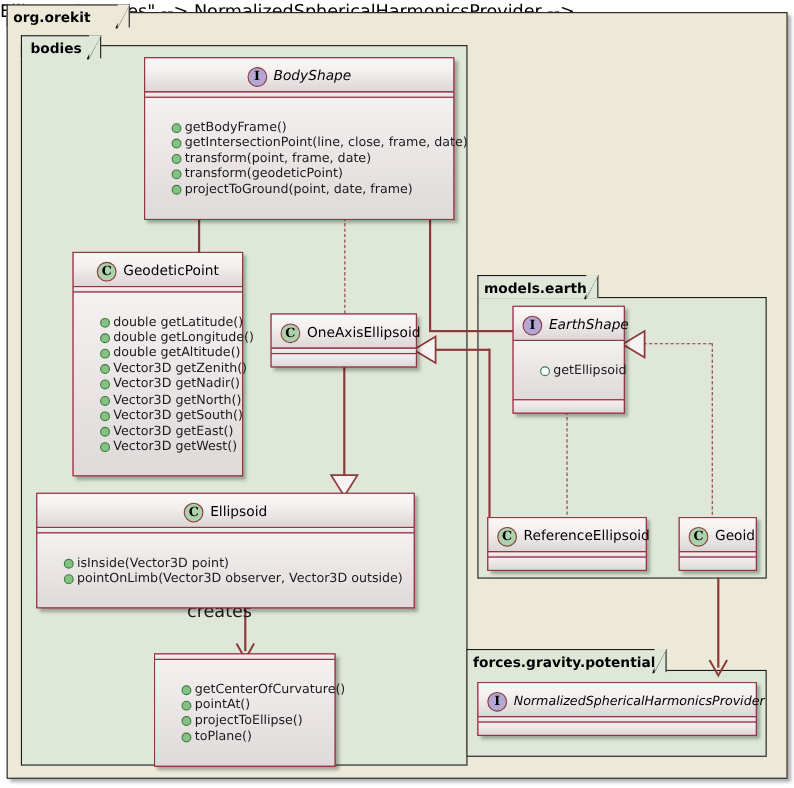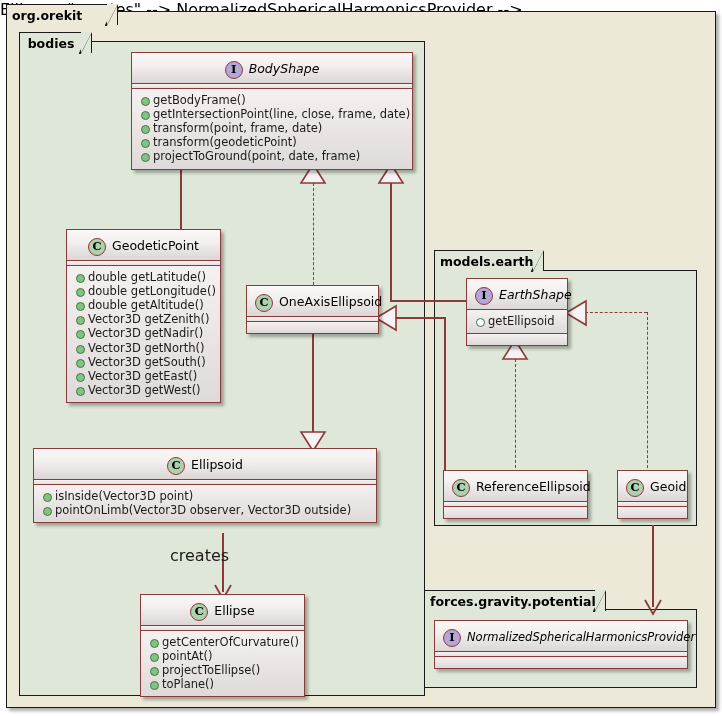--- a/index.html
+++ b/index.html
@@ -36,21 +36,21 @@
        margin-right:6px;vertical-align:middle;position:relative;top:1px;
        font-size:11.5px;font-weight:bold;line-height:15px;text-align:center;
        font-family:"DejaVu Serif","Liberation Serif",serif;}
   .badge.c{background:#add1ad;border:1.4px solid #8b3a3a;color:#000;}
   .badge.i{background:#b4a7d6;border:1.4px solid #8b3a3a;color:#000;}
   .sep{height:5px;box-sizing:border-box;border-bottom:1.5px solid #8b3a3a;
        background:linear-gradient(to bottom,#f6f3f2,#e6e1e0);}
   .mem{box-sizing:border-box;padding:3px 6px 4px 6px;
        background:linear-gradient(to bottom,#f4f1f0 0%,#e9e4e3 55%,#dedad9 100%);}
   .mem.empty{height:11px;padding:0;}
-  .mem ul{list-style:none;margin:1px;padding:0;}
+  .mem ul{list-style:none;margin:16px;padding:0;}
   .mem li{font-size:11.5px;color:#1a1a1a;line-height:14.2px;white-space:nowrap;
        padding-left:14px;position:relative;}
   .mem li::before{content:"";position:absolute;left:2px;top:4px;width:7px;height:7px;
        border-radius:50%;background:#84c184;border:1px solid #3f7a3f;}
   .mem li.prot::before{background:#ffffff;border:1.3px solid #2f7a4f;}
 
   
   .ln{position:absolute;background:#8b3a3a;z-index:2;}
   .lnv{width:1.6px;}
   .lnh{height:1.6px;}
@@ -243,23 +243,20 @@
     <div class="mem" data-name="class-ellipsoid-methods">
       <ul>
         <li data-name="method-item">isInside(Vector3D point)</li>
         <li data-name="method-item">pointOnLimb(Vector3D observer, Vector3D outside)</li>
       </ul>
     </div>
   </div>
 
   
   <div class="cls" data-name="class-ellipse" style="left:140px;top:594px;width:165px;">
-    <div class="hdr" data-name="class-ellipse-header">
-      <span class="badge c" data-name="class-badge-icon">C</span><span class="nm" data-name="class-ellipse-name">Ellipse</span>
-    </div>
     <div class="sep" data-name="class-ellipse-attr-compartment"></div>
     <div class="mem" data-name="class-ellipse-methods">
       <ul>
         <li data-name="method-item">getCenterOfCurvature()</li>
         <li data-name="method-item">pointAt()</li>
         <li data-name="method-item">projectToEllipse()</li>
         <li data-name="method-item">toPlane()</li>
       </ul>
     </div>
   </div>

